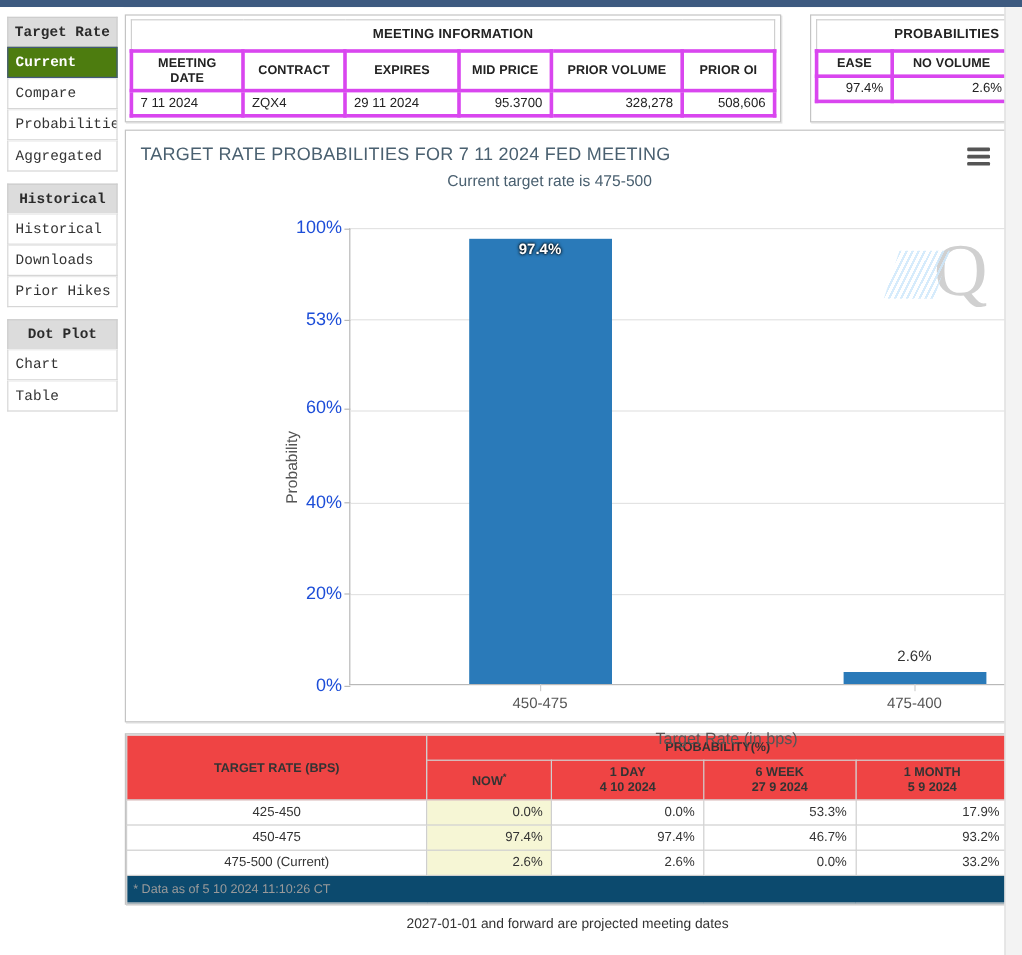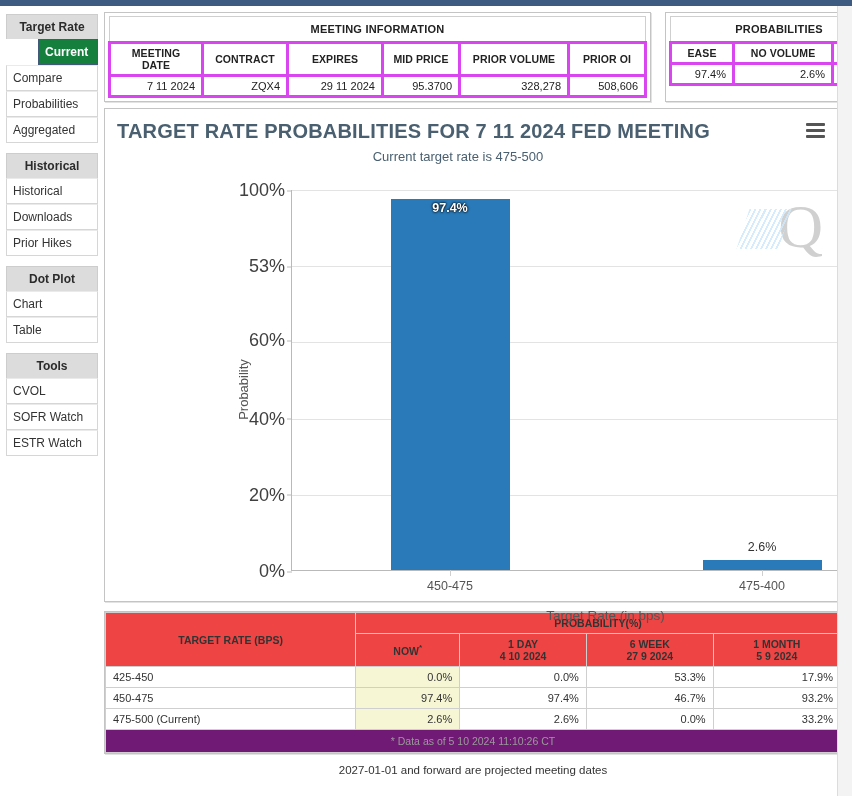--- a/index.html
+++ b/index.html
@@ -10,36 +10,36 @@
     font-size:12px;color:#333;
   }
   .topbar{height:6px;background:#3d5a80;width:100%;}
   .app{
     position:relative;width:852px;height:790px;background:#ffffff;
     display:flex;box-sizing:border-box;
   }
   
   .sidebar{
     width:103px;flex:0 0 103px;background:#ffffff;
-    padding:8px 5px 0 6px;box-sizing:border-box;
+    padding:8px 5px 0 6px;box-sizing:border-box;font-family:Liberation Mono, monospace;
   }
   .side-group{margin-bottom:10px;}
   .side-head{
     background:#dcdcdc;color:#2b2b2b;font-size:12px;font-weight:bold;
     text-align:center;padding:5px 2px;border:1px solid #cdcdcd;
     border-bottom:none;
   }
   .side-item{
     background:#ffffff;color:#333;font-size:12px;
     padding:5px 6px;border:1px solid #d6d6d6;border-top:1px solid #eaeaea;
     cursor:pointer;white-space:nowrap;overflow:hidden;
   }
   .side-item:first-of-type{border-top:1px solid #d6d6d6;}
   .side-item.active{
-    background:#15803d;color:#ffffff;font-weight:bold;border-color:#44597a;margin-left:32px;
+    background:#4d7c0f;color:#ffffff;font-weight:bold;border-color:#44597a;
   }
   
   .main{
     flex:1 1 auto;min-width:0;
     padding:6px 10px 0 1px;box-sizing:border-box;
     position:relative;
   }
   .tabs{display:flex;gap:3px;align-items:flex-end;height:24px;margin-bottom:4px;}
   .tab{
     font-size:12px;font-weight:bold;color:#3d5a80;
@@ -47,59 +47,59 @@
     padding:4px 7px 4px 7px;cursor:pointer;line-height:13px;
     border-radius:1px;
   }
   .tab.active{background:#4d6687;color:#ffffff;border-color:#44597a;}
   .panel{
     border:1px solid #c4c4c4;background:#ffffff;
     box-shadow:1px 1px 0 #e3e3e3;
     box-sizing:border-box;
   }
   
-  .inforow{display:flex;gap:14px;}
+  .inforow{display:flex;gap:24px;}
   .inforow .panel{padding:3px;}
   .tblwrap{flex:0 0 auto;}
   table.grid{border-collapse:collapse;font-size:11px;}
   table.grid td,table.grid th{
     border:3px solid #d946ef;padding:3px 6px;color:#222;font-weight:normal;
   }
   table.grid th.caption{
     font-weight:bold;font-size:11px;letter-spacing:.2px;text-align:center;
     padding:6px 4px;background:#ffffff;border:1px solid #cfcfcf;
   }
   table.grid th.col{font-weight:bold;text-align:center;font-size:10.5px;
     letter-spacing:.1px;background:#ffffff;}
   td.num{text-align:right;}
-  td.ctr{text-align:right;}
+  td.ctr{text-align:left;}
 
   
   .chartpanel{margin-top:6px;position:relative;height:494px;}
   .chart-title{
-    font-size:20px;color:#4a6070;letter-spacing:.2px;
-    padding:11px 0 0 12px;font-weight:bold;
+    font-size:15px;color:#4a6070;letter-spacing:.2px;
+    padding:11px 0 0 12px;font-weight:normal;
   }
   .chart-sub{
     text-align:center;font-size:13px;color:#4a6070;margin-top:6px;
     padding-right:30px;
   }
   .hamburger{
     position:absolute;top:14px;right:16px;width:19px;cursor:pointer;
   }
   .hamburger span{display:block;height:3px;background:#555;margin-bottom:3px;border-radius:1px;}
   .plotarea{position:absolute;left:0;top:58px;right:0;bottom:0;}
   .plot{
     position:absolute;left:186px;top:23px;width:629px;height:381px;
     border-left:1px solid #b9b9b9;border-bottom:1px solid #b9b9b9;
     box-sizing:border-box;
   }
   .gl{position:absolute;left:0;right:0;height:1px;background:#e3e3e3;}
   .ytick{
-    position:absolute;right:100%;margin-right:7px;font-size:18px;color:#404040;
+    position:absolute;right:100%;margin-right:7px;font-size:15px;color:#1d4ed8;
     transform:translateY(-50%);white-space:nowrap;margin-left:29px;
   }
   .ytick::after{
     content:"";position:absolute;left:100%;top:50%;width:5px;height:1px;
     background:#b9b9b9;margin-left:2px;
   }
   .ylabel{
     position:absolute;left:138px;top:215px;
     transform:rotate(-90deg) translateX(-50%);transform-origin:left center;
     font-size:13px;color:#555;white-space:nowrap;
@@ -128,25 +128,25 @@
     position:absolute;right:38px;top:14px;width:42px;height:40px;
     background:repeating-linear-gradient(100deg,#cfe8fb 0 2px,transparent 2px 5px);
     opacity:.85;transform:skewX(-18deg);
   }
   
   .bottompanel{margin-top:9px;}
   table.prob{border-collapse:collapse;width:100%;font-size:11px;}
   table.prob th,table.prob td{border:1px solid #cfcfcf;padding:4px 7px;}
   table.prob th{font-weight:bold;font-size:10.5px;text-align:center;background:#f7f7f7;}
   table.prob th.plain{background:#ef4444;}
-  table.prob td.rate{text-align:left;background:#ffffff;font-size:11px;}
+  table.prob td.rate{text-align:center;background:#ffffff;font-size:11px;}
   table.prob td.val{text-align:right;background:#ffffff;}
   table.prob td.now{background:#f6f6d5;text-align:right;}
   table.prob td.foot{
-    text-align:center;color:#9a9a9a;font-size:10.5px;background:#701a75;padding:5px;
+    text-align:left;color:#9a9a9a;font-size:10.5px;background:#0c4a6e;padding:5px;
   }
   .sup{font-size:8px;vertical-align:super;}
   .footnote{
     text-align:center;font-size:11.5px;color:#333;margin-top:10px;
   }
   .scroll-edge{
     position:absolute;top:0;right:0;width:14px;height:790px;
     background:#f3f3f3;border-left:1px solid #dcdcdc;
   }
 </style>
@@ -172,26 +172,20 @@
       <div class="side-item">Downloads</div>
       <div class="side-item">Prior Hikes</div>
     </div>
 
     <div class="side-group">
       <div class="side-head">Dot Plot</div>
       <div class="side-item">Chart</div>
       <div class="side-item">Table</div>
     </div>
 
-    <div class="side-group">
-      <div class="side-head">Tools</div>
-      <div class="side-item">CVOL</div>
-      <div class="side-item">SOFR Watch</div>
-      <div class="side-item">ESTR Watch</div>
-    </div>
   </div>
 
   <div class="main">
 
 
     <div class="inforow">
 
       <div class="panel tblwrap">
         <table class="grid">
           <tbody>

